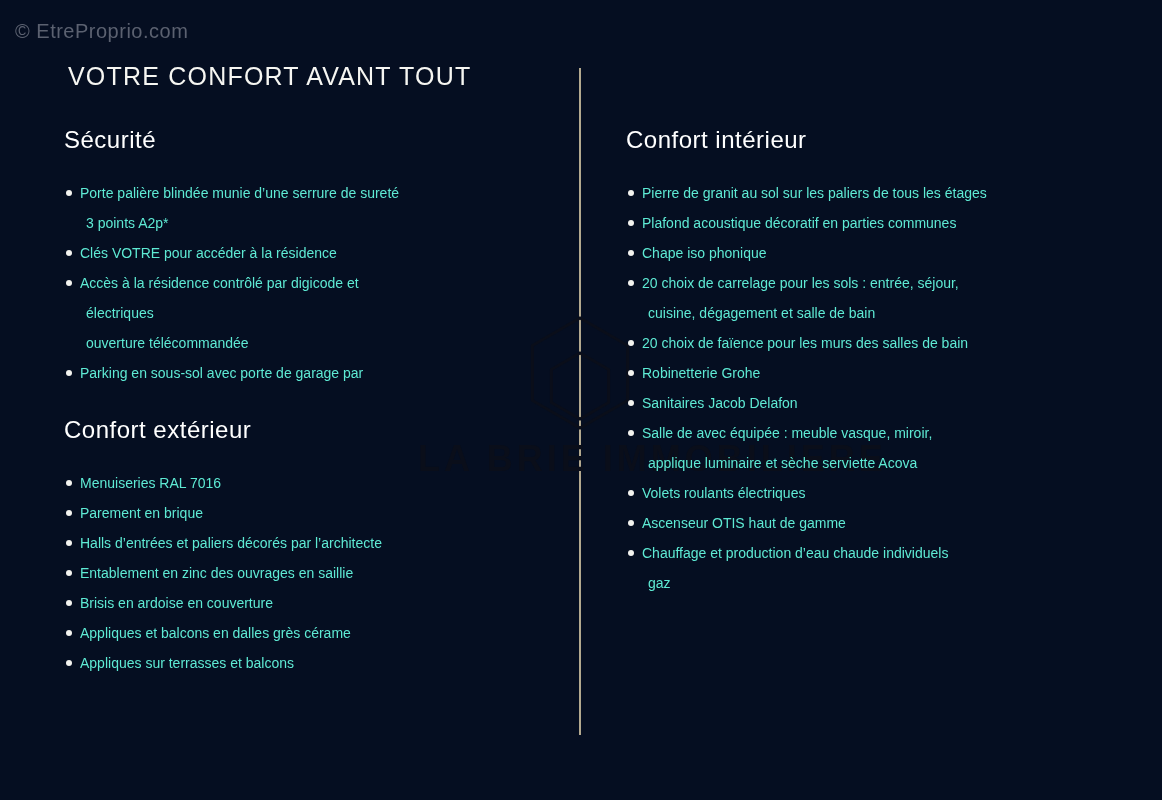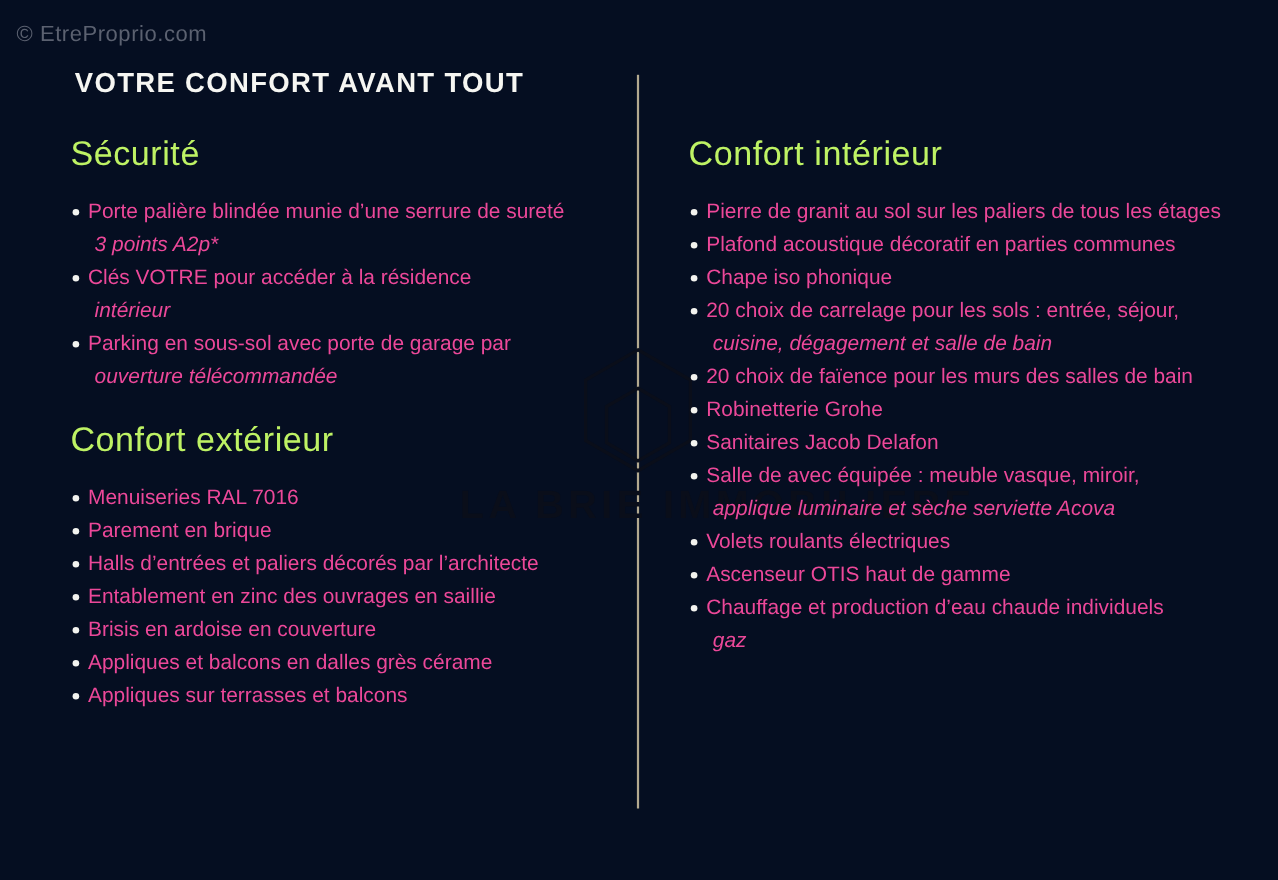--- a/index.html
+++ b/index.html
@@ -12,21 +12,21 @@
   .stage{position:absolute;inset:0;width:1162px;height:800px;}
 
   .copyright{
     position:absolute;left:15px;top:20px;
     font-size:20px;letter-spacing:.5px;
     color:#5b6170;
   }
   .page-title{
     position:absolute;left:68px;top:62px;
     font-size:25px;letter-spacing:1.2px;
-    color:#f6f6f2;font-weight:700;
+    color:#f6f6f2;font-weight:400;
     white-space:nowrap;
   }
   .divider{
     position:absolute;left:579px;top:68px;
     width:2px;height:667px;
     background:#b3a98f;
   }
 
   
   .wm-logo{position:absolute;left:518px;top:313px;width:124px;height:125px;z-index:1;}
@@ -35,36 +35,36 @@
     font-size:36px;font-weight:bold;letter-spacing:4px;
     color:#0a0e1a;white-space:nowrap;
   }
 
   .col{position:absolute;top:122px;z-index:2;}
   .col-left{left:64px;width:520px;}
   .col-right{left:626px;width:534px;}
 
   .section + .section{margin-top:24px;}
   .heading{
-    font-size:31px;line-height:36px;
-    color:#bef264;letter-spacing:.5px;
+    font-size:24px;line-height:36px;
+    color:#ffffff;letter-spacing:.5px;
     font-weight:400;
   }
   .items{margin-top:20px;}
   .line{
-    font-size:19px;line-height:30px;
-    color:#ec4899;white-space:nowrap;
+    font-size:14px;line-height:30px;
+    color:#5eead4;white-space:nowrap;
   }
   .line.first{position:relative;padding-left:16px;}
   .line.first::before{
     content:"";position:absolute;left:2px;top:12px;
     width:6px;height:6px;border-radius:50%;
     background:#f3f3ef;
   }
-  .line.cont{padding-left:22px;font-style:italic;}
+  .line.cont{padding-left:22px;}
 </style>
 </head>
 <body>
 
 <div class="stage">
 
   <div class="copyright">© EtreProprio.com</div>
 
   <div class="page-title">VOTRE CONFORT AVANT TOUT</div>
 
@@ -81,25 +81,26 @@
         <div class="heading">Sécurité</div>
         <div class="items">
           <div class="item">
             <div class="line first">Porte palière blindée munie d’une serrure de sureté</div>
             <div class="line cont">3 points A2p*</div>
           </div>
           <div class="item">
             <div class="line first">Clés VOTRE pour accéder à la résidence</div>
           </div>
           <div class="item">
-            <div class="line cont">intérieur</div>
+            <div class="line first">Accès à la résidence contrôlé par digicode et</div>
+            <div class="line cont">électriques</div>
           </div>
           <div class="item">
+            <div class="line cont">ouverture télécommandée</div>
             <div class="line first">Parking en sous-sol avec porte de garage par</div>
-            <div class="line cont">ouverture télécommandée</div>
           </div>
         </div>
       </div>
       <div class="section">
         <div class="heading">Confort extérieur</div>
         <div class="items">
           <div class="item">
             <div class="line first">Menuiseries RAL 7016</div>
           </div>
           <div class="item">

